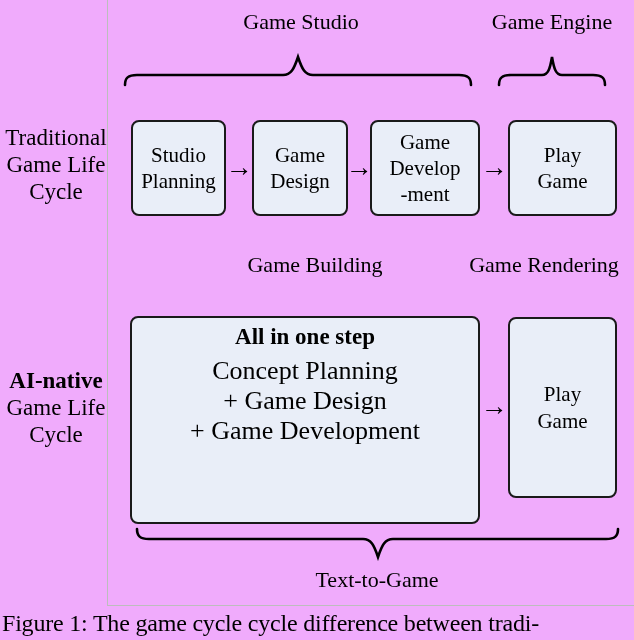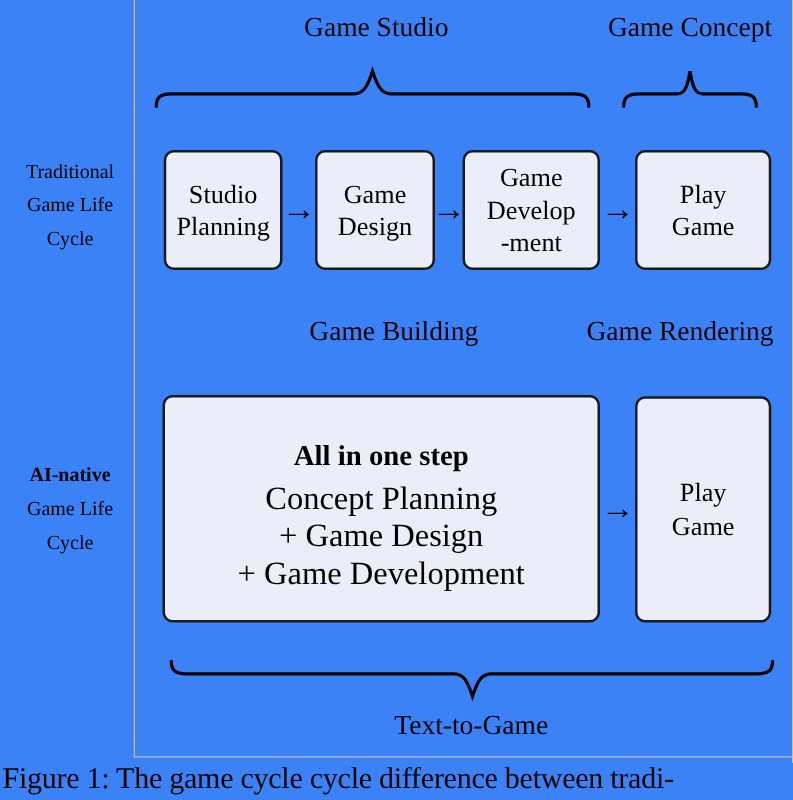--- a/index.html
+++ b/index.html
@@ -1,72 +1,72 @@
 <!DOCTYPE html>
 <html><head>
 <meta charset="utf-8">
 <style>
   * { margin:0; padding:0; box-sizing:border-box; }
   html,body { background:#ffffff; }
   #stage {
-    position:relative; width:634px; height:640px; background:#3b82f6;
+    position:relative; width:634px; height:640px; background:#f0abfc;
     font-family:"Liberation Serif", "DejaVu Serif", serif; color:#000;
     overflow:hidden;
   }
   .abs { position:absolute; }
   .vline { left:107px; top:0; width:1px; height:605px; background:#bdbdbd; }
   .hline { left:107px; top:605px; width:527px; height:1px; background:#bdbdbd; }
 
   .toplabel { top:9px; font-size:22px; transform:translateX(-50%); white-space:nowrap; }
   .midlabel { top:252px; font-size:22px; transform:translateX(-50%); white-space:nowrap; }
 
   .brace path { fill:none; stroke:#000; stroke-width:2.6; stroke-linecap:round; }
 
   .sidelabel {
-    left:0; width:112px; text-align:center; font-size:16px; line-height:27px;
+    left:0; width:112px; text-align:center; font-size:23px; line-height:27px;
   }
   .sidelabel span { display:block; white-space:nowrap; }
   .bold { font-weight:bold; }
 
   .box {
     background:#e9eef8; border:2.5px solid #1a1a1a; border-radius:8px;
     display:flex; flex-direction:column; justify-content:center; align-items:center;
     text-align:center;
   }
   .row1box { top:120px; height:96px; font-size:21px; line-height:26px; }
   .row1box span { display:block; white-space:nowrap; }
 
   .arrow { font-size:27px; line-height:27px; transform:translateX(-50%); }
   .arrow-r1 { top:154px; }
   .arrow-r2 { top:393px; }
 
   .bigbox {
-    left:130px; top:316px; width:350px; height:182px;
-    justify-content:flex-start; padding-top:32px;
+    left:130px; top:316px; width:350px; height:208px;
+    justify-content:flex-start; padding-top:4px;
   }
   .bigbox .bb-title { font-size:23px; font-weight:bold; line-height:30px; margin-bottom:4px; white-space:nowrap; }
   .bigbox .bb-line { font-size:26px; line-height:30px; white-space:nowrap; }
 
   .playbox2 { left:508px; top:317px; width:109px; height:181px; font-size:21px; line-height:27px; }
   .playbox2 span { display:block; white-space:nowrap; }
 
   .bottomlabel { top:567px; font-size:22px; transform:translateX(-50%); white-space:nowrap;text-align:right; }
 
   .caption { left:2px; top:610px; font-size:24px; white-space:nowrap; letter-spacing:-0.2px; }
 </style>
 </head>
 <body>
 
 <div id="stage">
 
   <div class="abs vline"></div>
   <div class="abs hline"></div>
 
   <div class="abs toplabel" style="left:301px">Game Studio</div>
-  <div class="abs toplabel" style="left:552px">Game Concept</div>
+  <div class="abs toplabel" style="left:552px">Game Engine</div>
 
   <svg class="abs brace" style="left:123px; top:53px" width="350" height="34">
     <path d="M 2,32 C 2,25 5,22 14,22 L 160,22 C 168,22 171,16 175,4 C 179,16 182,22 190,22 L 336,22 C 345,22 348,25 348,32"></path>
   </svg>
   <svg class="abs brace" style="left:497px; top:53px" width="110" height="34">
     <path d="M 2,32 C 2,25 5,22 14,22 L 45,22 C 51,22 53,16 55,4 C 57,16 59,22 65,22 L 96,22 C 105,22 108,25 108,32"></path>
   </svg>
 
   <div class="abs sidelabel" style="top:124px">
     <span>Traditional</span>

